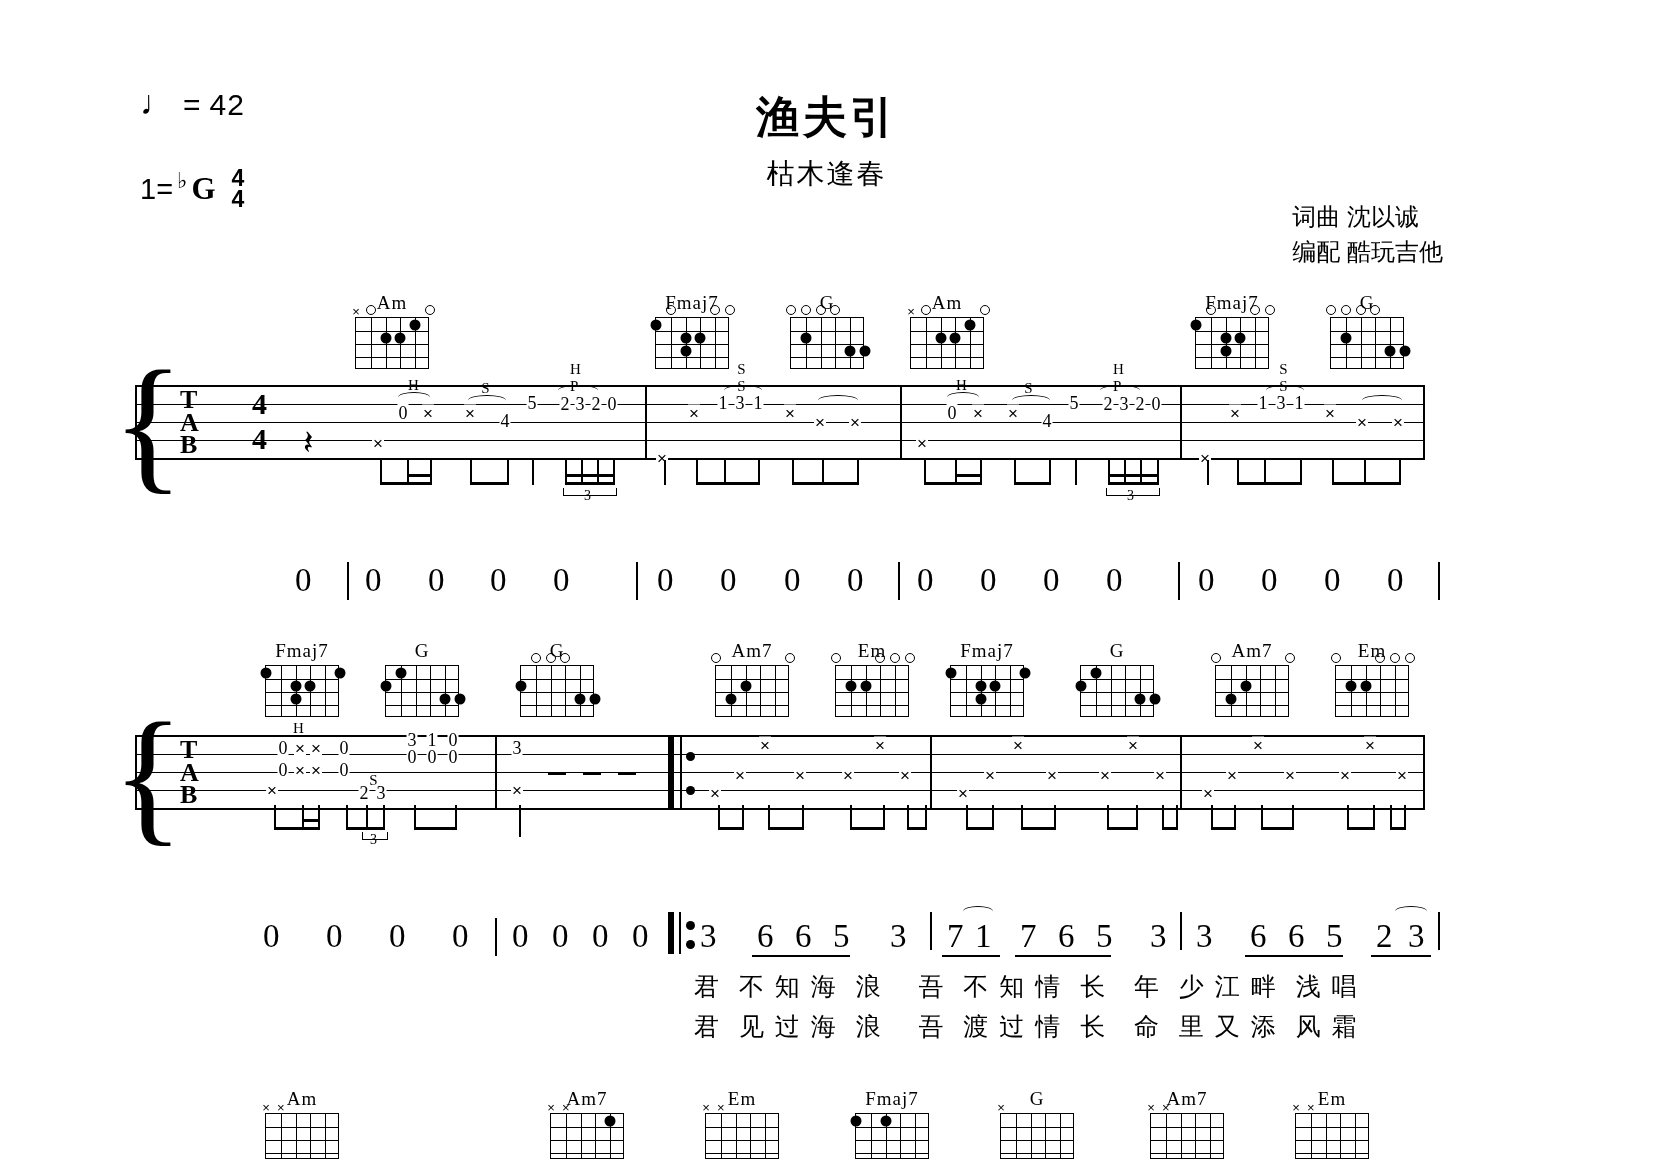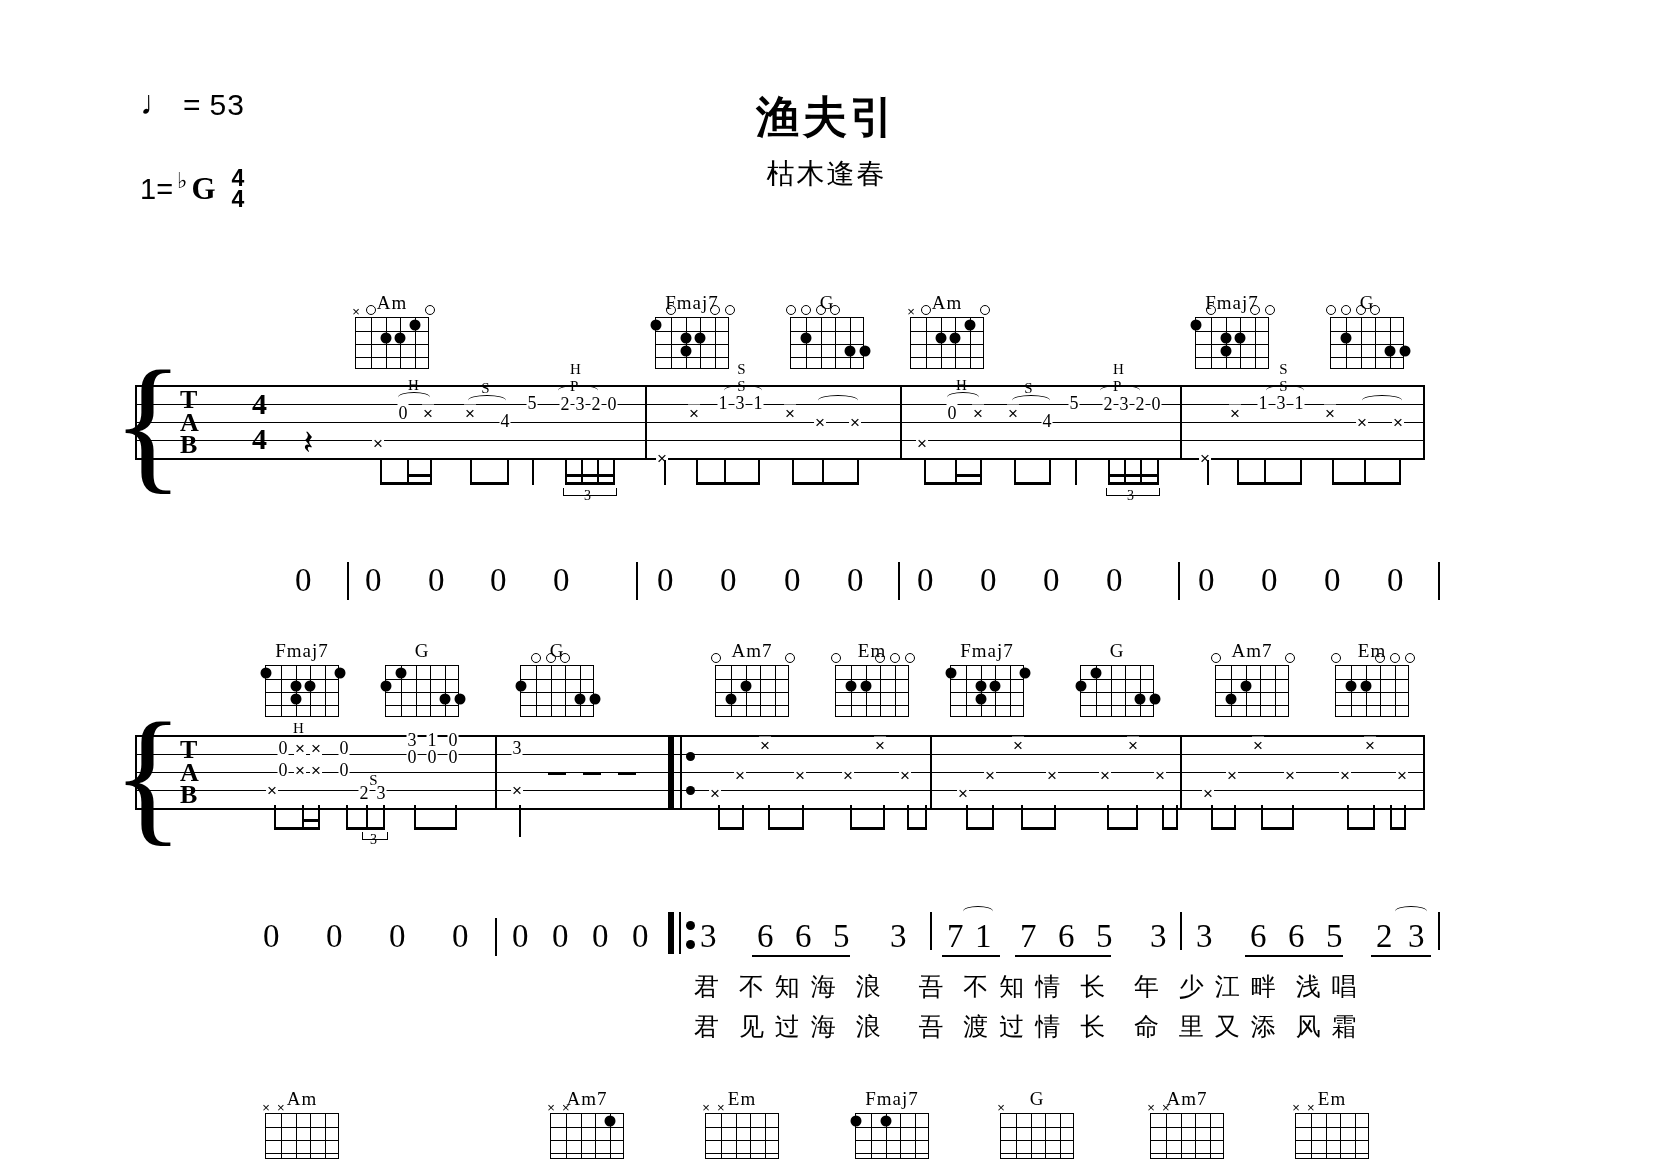--- a/index.html
+++ b/index.html
@@ -275,37 +275,41 @@
   .dash { position:absolute; width: 18px; height: 3px; background:#000;}
 </style>
 </head>
 <body>
 
 <div class="sheet">
 
   <div class="tempo">
     <span class="note-glyph">♩</span>
     <span>=</span>
-    <span>53</span>
+    <span>42</span>
   </div>
 
   <div class="keysig">
     <span>1=</span>
     <span class="flat">♭</span>
     <span class="keyname">G</span>
     <span class="timesig">
       <span>4</span>
       <span>4</span>
     </span>
   </div>
 
 
   <div class="title">渔夫引</div>
   <div class="subtitle">枯木逢春</div>
 
+  <div class="credits">
+    <div>词曲  沈以诚</div>
+    <div>编配  酷玩吉他</div>
+  </div>
 
   <div class="system" style="top:0;">
 
     <div class="chord" style="left:355px; top:292px;">
       <div class="cname">Am</div>
       <div class="grid">
         <div class="v" style="left:14.8px"></div>
           <div class="v" style="left:29.6px"></div>
         <div class="v" style="left:44.4px"></div>
           <div class="v" style="left:59.2px"></div>

